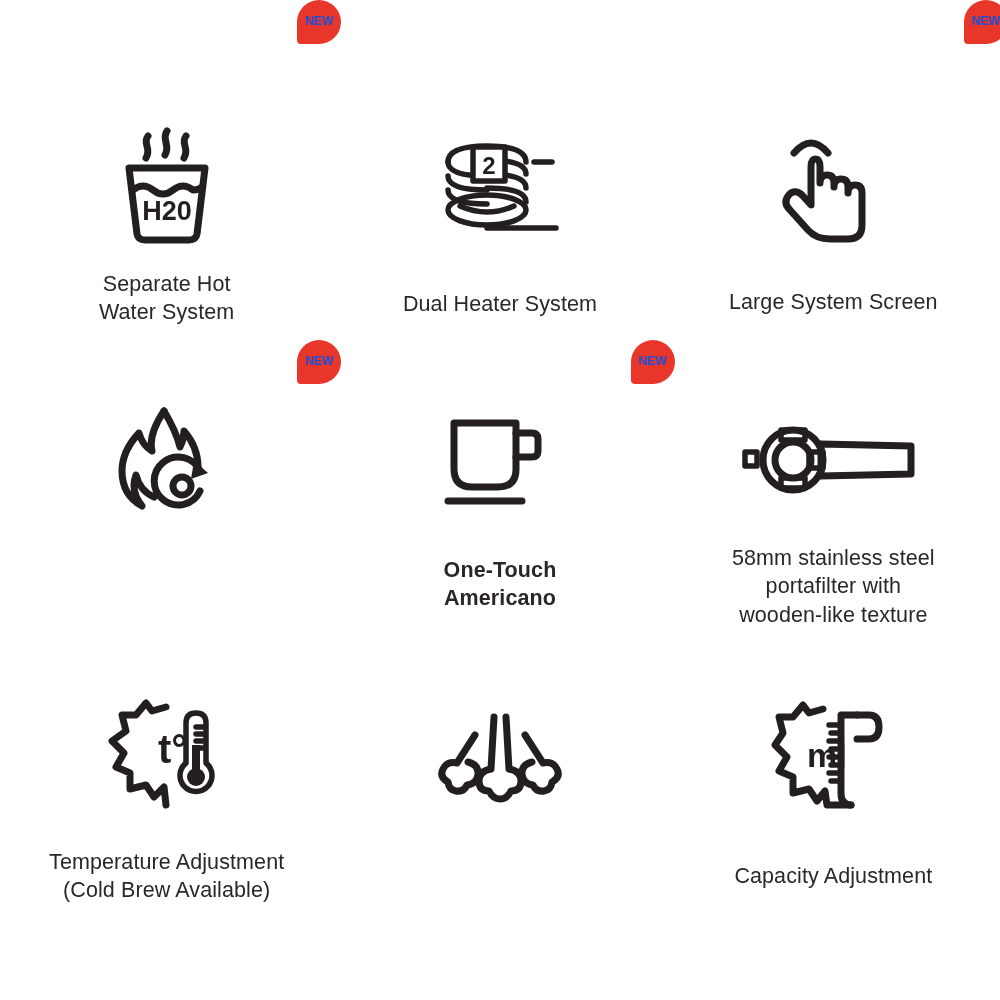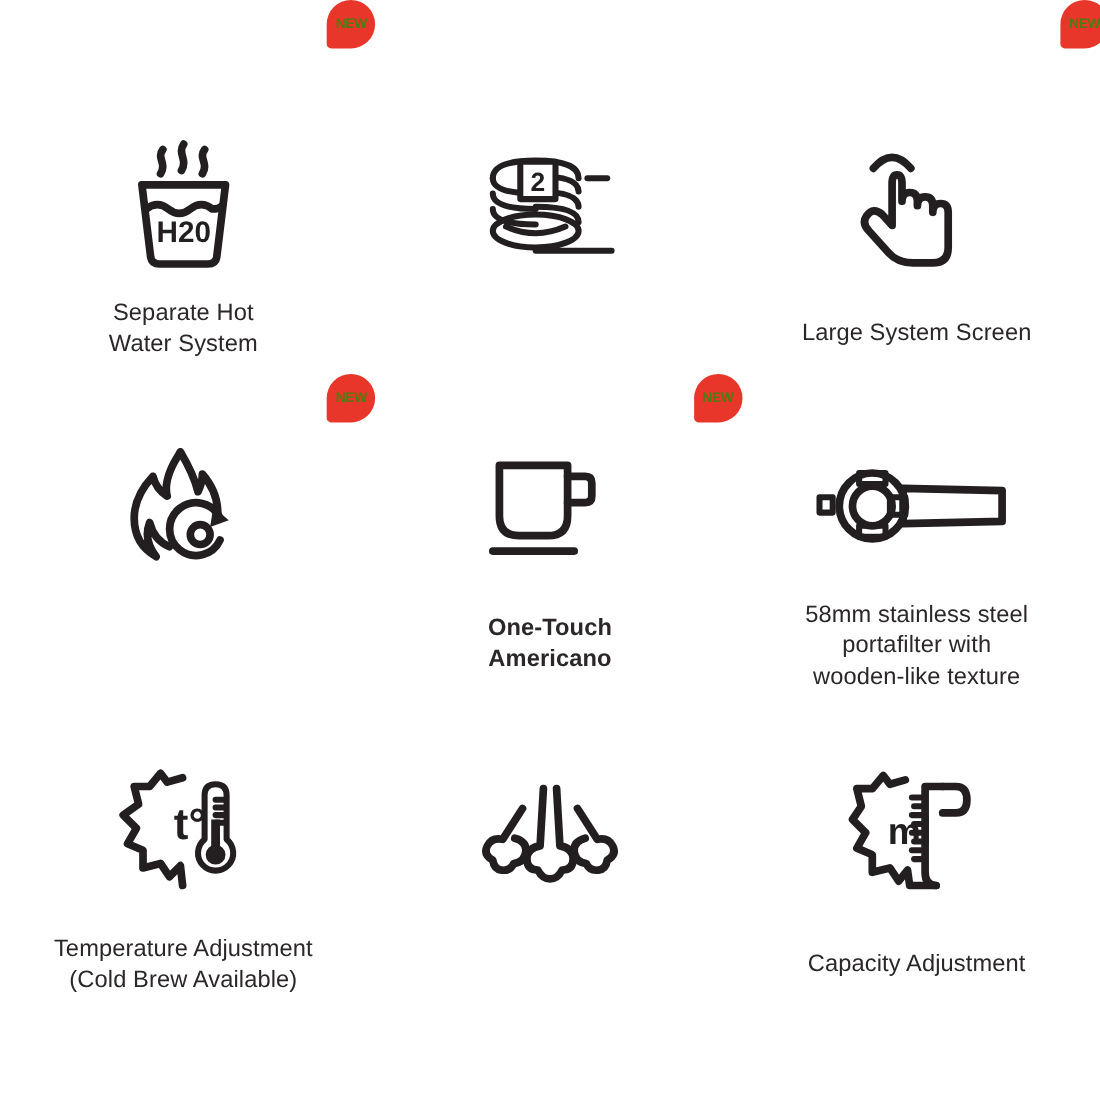--- a/index.html
+++ b/index.html
@@ -67,21 +67,21 @@
     background: #e8372a;
     border-radius: 50% 50% 50% 4px;
     transform: rotate(0deg);
   }
   .new-badge .badge-text {
     position: absolute;
     inset: 0;
     display: flex;
     align-items: center;
     justify-content: center;
-    color: #4d7c0f;
+    color: #1d4ed8;
     font-size: 12.5px;
     font-weight: bold;
     letter-spacing: -0.3px;
     font-family: "Liberation Sans", sans-serif;
     padding-bottom: 3px;
     box-sizing: border-box;
   }
 
   .feature-label {
     margin-top: 26px;
@@ -178,20 +178,21 @@
         <path class="ico-stroke-thin" d="M30 74 Q57 86, 84 74"></path>
 
         <rect class="ico-white" x="43" y="15" width="32" height="34"></rect>
         <rect class="ico-stroke-thin" x="43" y="15" width="32" height="34"></rect>
         <text class="ico-text" x="59" y="42" text-anchor="middle" font-size="24">2</text>
 
         <line class="ico-stroke-thin" x1="104" y1="30" x2="122" y2="30"></line>
         <line class="ico-stroke-thin" x1="57" y1="96" x2="126" y2="96"></line>
       </svg>
     </div>
+    <div class="feature-label">Dual Heater System</div>
   </div>
 
   <div class="feature-cell row-1 cell-touchscreen">
     <div class="icon-wrap">
       <svg width="110" height="112" viewBox="0 0 110 112">
 
         <path class="ico-stroke" d="M16 22 Q33 2, 50 22"></path>
 
         <path class="ico-stroke" d="M33 36
           L33 74

